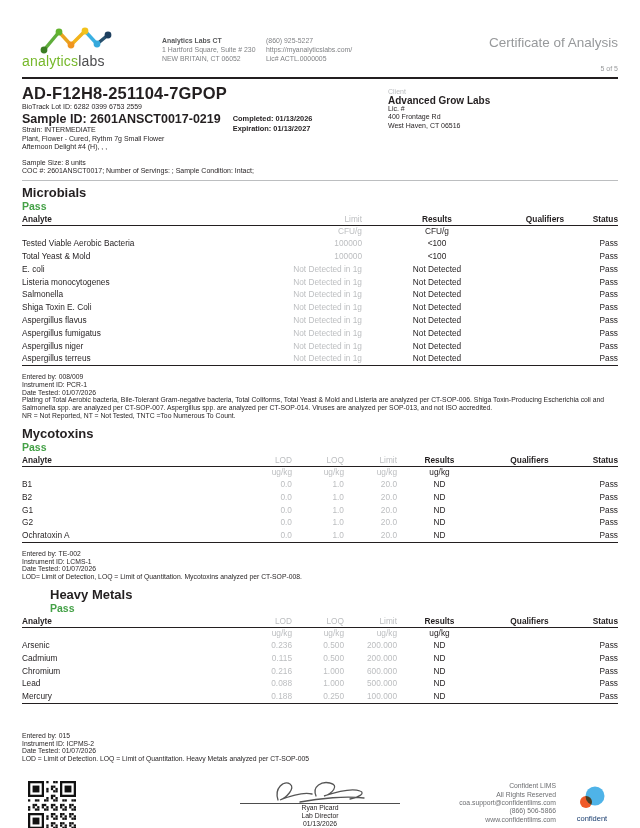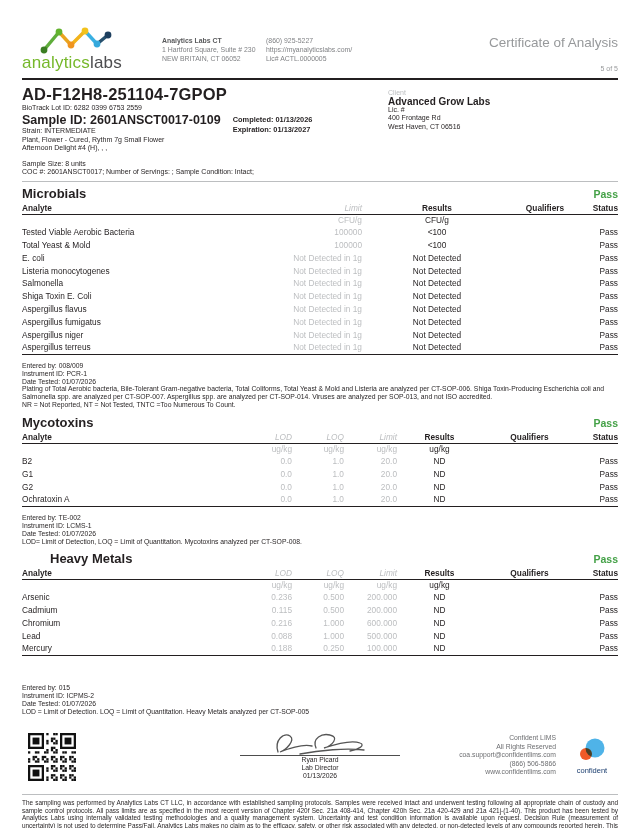--- a/index.html
+++ b/index.html
@@ -4,21 +4,21 @@
 <style>
   * { margin:0; padding:0; box-sizing:border-box; }
   body { background:#e8e8e8; font-family:"Liberation Sans","DejaVu Sans",sans-serif; }
   .page { width:640px; height:828px; background:#ffffff; margin:0 auto; position:relative;
           padding:26px 22px 0 22px; overflow:hidden; color:#231f20; }
 
   
   .hdr { display:flex; align-items:flex-start; }
   .brand { width:140px; }
   .brand svg { display:block; margin-left:14px; }
-  .wordmark { font-size:17px; letter-spacing:.2px; margin-top:-1px; }
+  .wordmark { font-size:14px; letter-spacing:.2px; margin-top:-1px; }
   .wordmark .green { color:#76b82a; } .wordmark .dark { color:#4d4d4f; }
   .labinfo, .contact { font-size:6.9px; line-height:8.8px; color:#808285; padding-top:11px; }
   .labinfo { width:104px; } .contact { width:120px; }
   .labinfo .b { color:#58595b; font-weight:bold; }
   .doc { flex:1; text-align:right; }
   .doc-title { font-size:13.5px; color:#97999b; padding-top:9px; }
   .page-num { font-size:7px; color:#97999b; margin-top:15px; }
   .rule-dark { border-top:2px solid #231f20; margin-top:5px; }
   .rule-light { border-top:1px solid #bcbec0; }
 
@@ -30,30 +30,30 @@
   .sid-row { display:flex; gap:12px; margin-top:1px; }
   .sid { font-size:12.5px; font-weight:bold; line-height:14px; }
   .dates { font-size:7.4px; font-weight:bold; line-height:9.2px; padding-top:2px; width:120px; }
   .mt6 { margin-top:7px; }
   .client { width:230px; padding-top:3px; }
   .client-label { font-size:7px; color:#bcbec0; line-height:9px; }
   .client-name { font-size:10px; font-weight:bold; line-height:9px; }
   .sec-rule { margin-top:5px; }
 
   
-  .sec-head { display:flex; justify-content:space-between; align-items:baseline; margin-top:4px; }
+  .sec-head { display:flex; justify-content:space-between; align-items:baseline; margin-top:4px;flex-direction:column; }
   .sec-head h2 { font-size:13px; font-weight:600; color:#231f20; }
   .pass { font-size:10.5px; font-weight:600; color:#44a147; }
   table.tbl { width:100%; border-collapse:collapse; table-layout:fixed; margin-top:2px;
               border-bottom:1.6px solid #231f20; }
   .tbl th { font-size:8.3px; padding:0 0 1px 0; border-bottom:1.2px solid #231f20; }
   .tbl td { font-size:8.3px; padding:1.4px 0; }
   .units-row td { padding:0 0 .5px 0; }
   .h-an { text-align:left; font-weight:bold; }
-  .h-gr { text-align:right; font-weight:normal; color:#bcbec0;font-style:italic; }
+  .h-gr { text-align:right; font-weight:normal; color:#bcbec0; }
   .h-bc { text-align:center; font-weight:bold; }
   .h-br { text-align:right; font-weight:bold; }
   .c-an { text-align:left; color:#231f20; }
   .c-gr { text-align:right; color:#bcbec0; }
   .c-dc { text-align:center; color:#231f20; }
   .c-qc { text-align:center; color:#231f20; }
   .c-sr { text-align:right; color:#231f20; }
   .notes { font-size:6.8px; line-height:7.9px; color:#231f20; margin-top:7px; }
   .notes-gap { margin-top:28px; }
 
@@ -110,21 +110,21 @@
     </div>
   </header>
   <div class="rule-dark"></div>
 
   <div class="sample-row">
     <div class="sample-left">
       <h1 class="sample-name">AD-F12H8-251104-7GPOP</h1>
       <div class="s7">BioTrack Lot ID: 6282 0399 6753 2559</div>
       <div class="sid-row">
         <div>
-          <div class="sid">Sample ID: 2601ANSCT0017-0109</div>
+          <div class="sid">Sample ID: 2601ANSCT0017-0219</div>
           <div class="s7">Strain: INTERMEDIATE</div>
           <div class="s7">Plant, Flower - Cured, Rythm 7g Small Flower</div>
           <div class="s7">Afternoon Delight #4 (H), , ,</div>
         </div>
         <div class="dates">
           <div>Completed: 01/13/2026</div>
           <div>Expiration: 01/13/2027</div>
         </div>
       </div>
       <div class="s7 mt6">Sample Size: 8 units</div>
@@ -279,20 +279,29 @@
         </thead>
       <tbody>
           <tr class="units-row">
             <td class="c-an"></td>
             <td class="c-gr">ug/kg</td>
             <td class="c-gr">ug/kg</td>
             <td class="c-gr">ug/kg</td>
             <td class="c-dc">ug/kg</td>
             <td class="c-qc"></td>
             <td class="c-sr"></td>
+          </tr>
+          <tr>
+            <td class="c-an">B1</td>
+            <td class="c-gr">0.0</td>
+            <td class="c-gr">1.0</td>
+            <td class="c-gr">20.0</td>
+            <td class="c-dc">ND</td>
+            <td class="c-qc"></td>
+            <td class="c-sr">Pass</td>
           </tr>
           <tr>
             <td class="c-an">B2</td>
             <td class="c-gr">0.0</td>
             <td class="c-gr">1.0</td>
             <td class="c-gr">20.0</td>
             <td class="c-dc">ND</td>
             <td class="c-qc"></td>
             <td class="c-sr">Pass</td>
           </tr>

